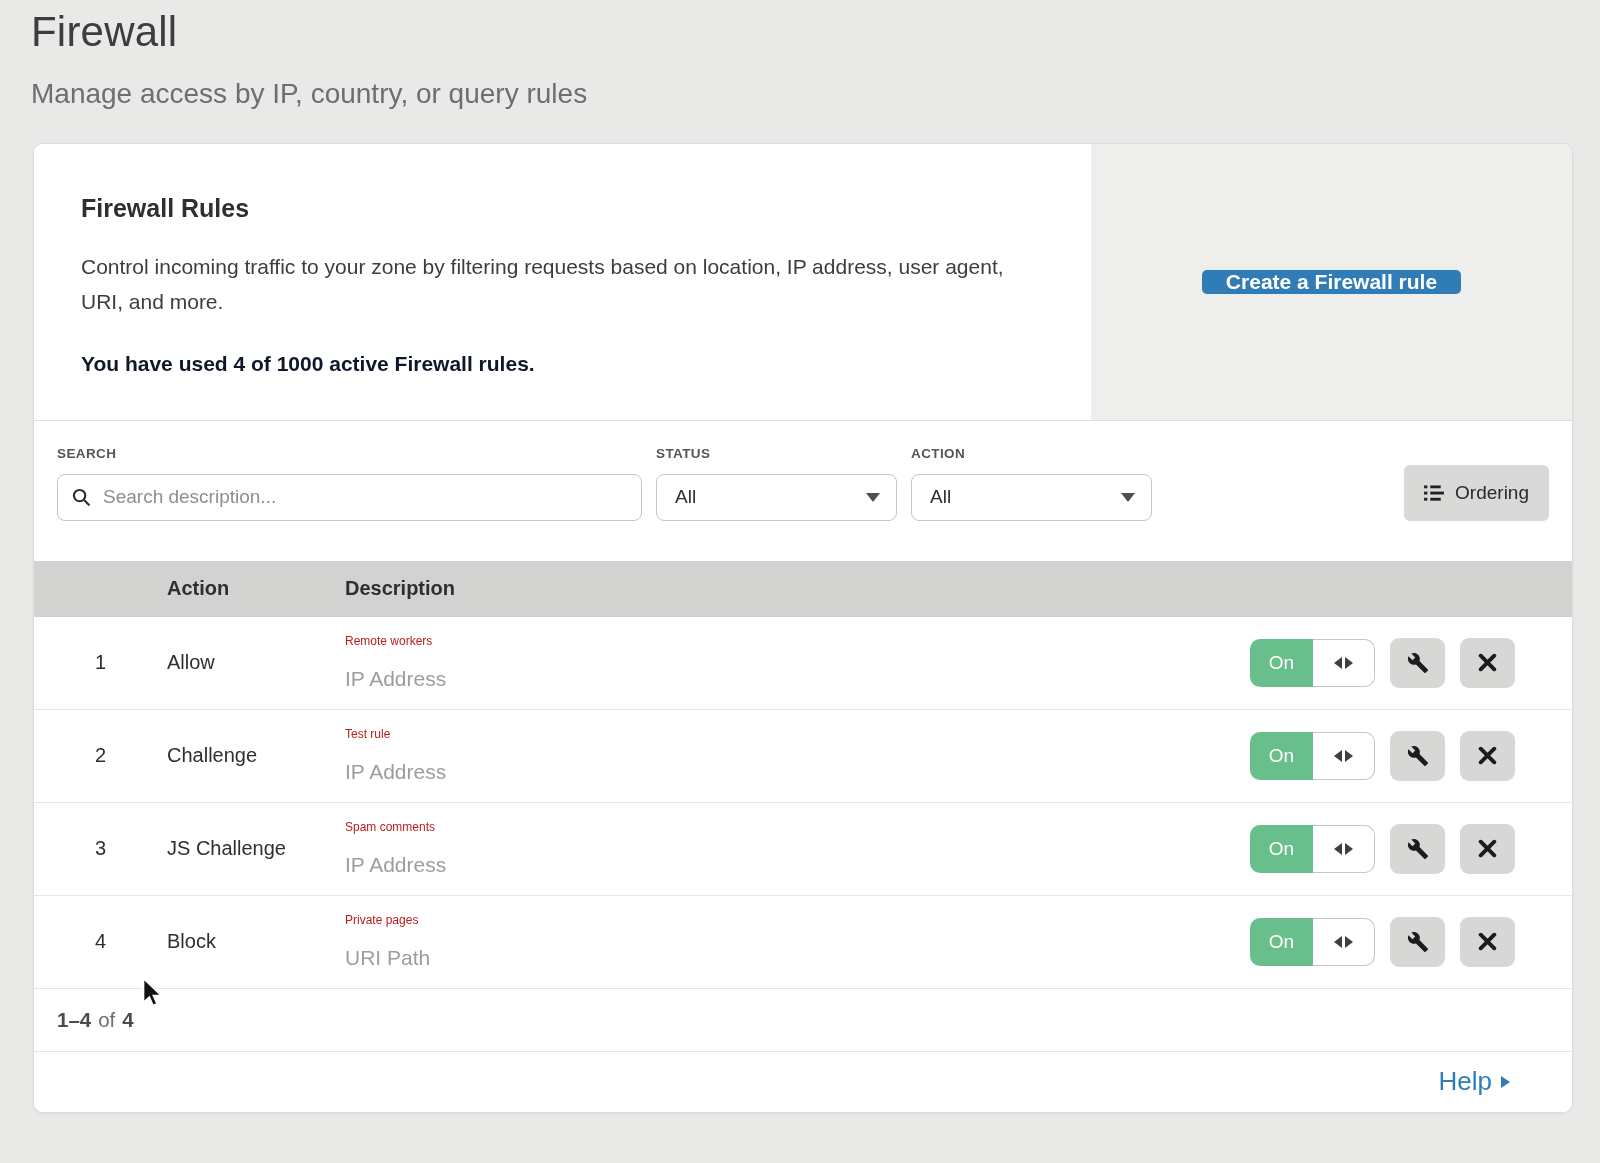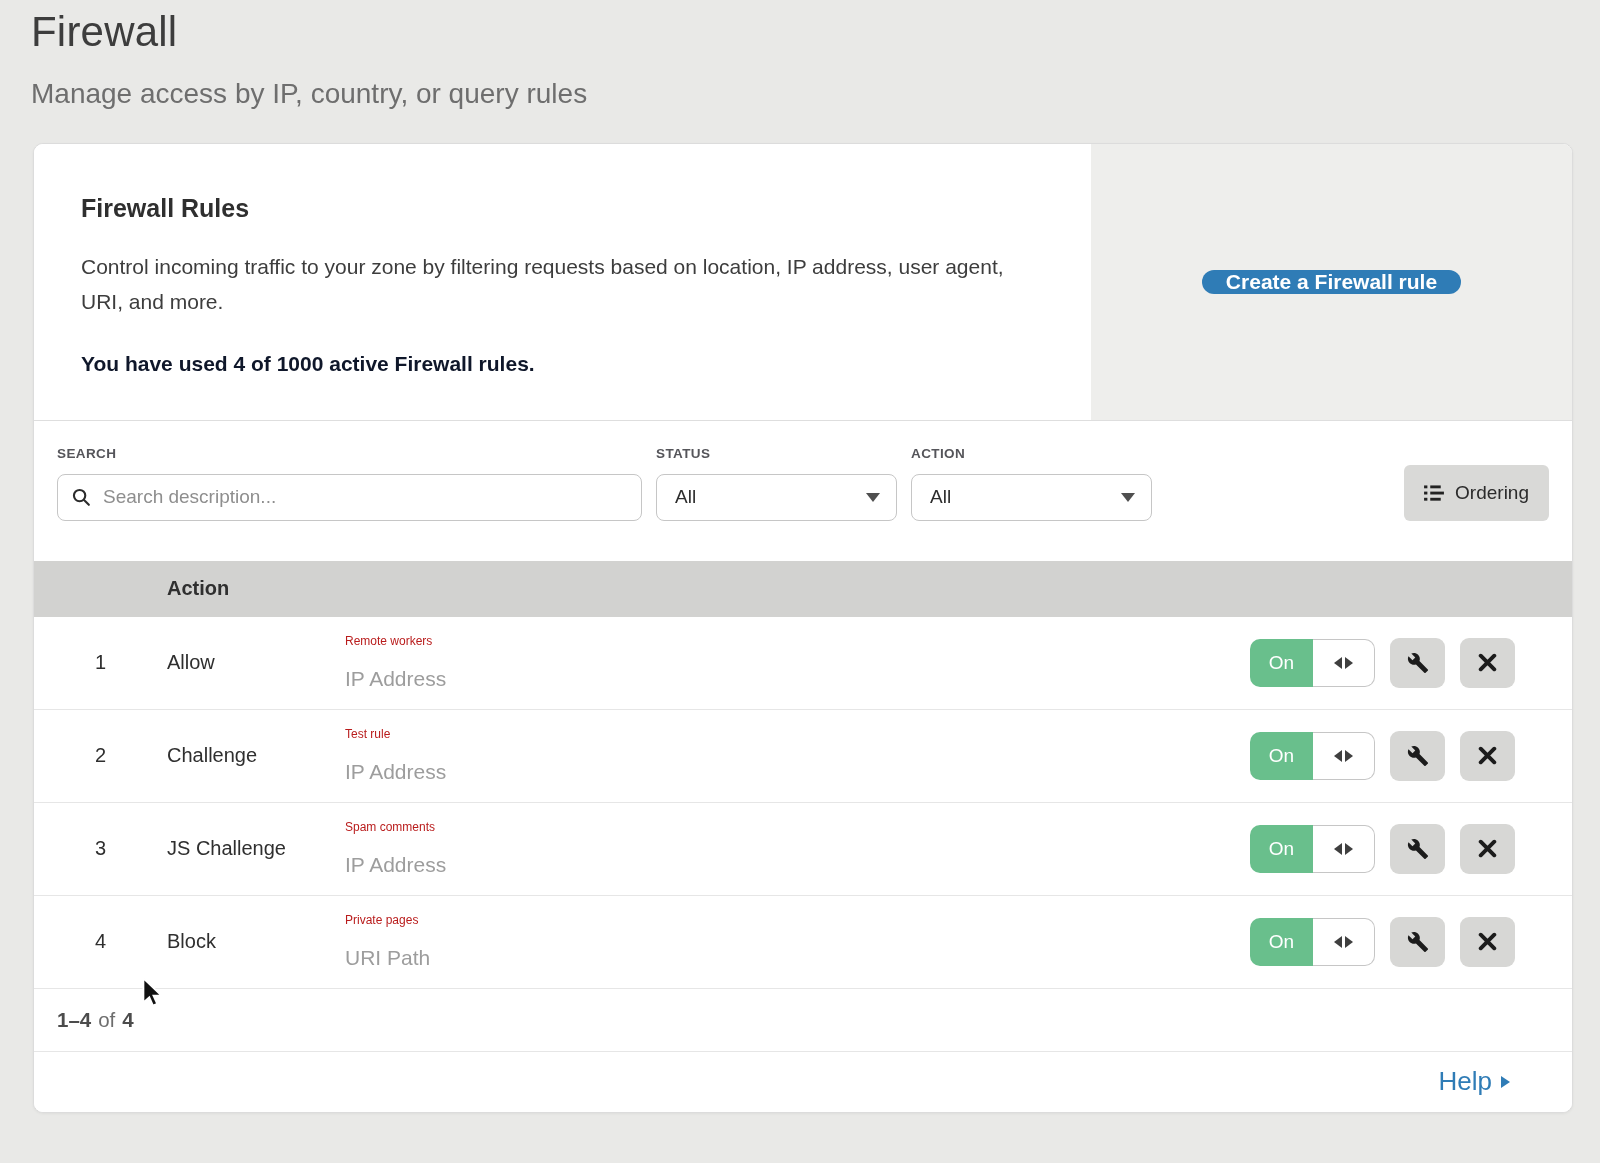--- a/index.html
+++ b/index.html
@@ -26,21 +26,21 @@
     overflow:hidden;
   }
   
   .intro{display:flex;border-bottom:1px solid #dedede;}
   .intro-left{width:1057px;padding:50px 29px 44px 47px;background:#fff;}
   .section-title{font-size:25px;font-weight:700;color:#2f2f2f;}
   .section-desc{margin-top:26px;font-size:21px;color:#3d3d3d;line-height:1.68;max-width:960px;}
   .usage-text{margin-top:32px;font-size:21px;font-weight:700;color:#0f172a;}
   .intro-right{flex:1;background:#eeeeec;display:flex;align-items:center;justify-content:center;}
   .btn-primary{
-    background:var(--accent-blue,#2f7cb6);color:#fff;border:none;border-radius:12px;
+    background:var(--accent-blue,#2f7cb6);color:#fff;border:none;border-radius:5px;
     font-size:21px;font-weight:600;padding:0 24px;cursor:pointer;
     font-family:inherit;
   }
   
   .filters{display:flex;align-items:flex-end;padding:25px 23px 40px;gap:14px;}
   .filter-group{display:flex;flex-direction:column;}
   .filter-label{font-size:13.5px;font-weight:700;color:#55555a;letter-spacing:.4px;margin-bottom:13px;}
   .search-group{width:585px;}
   .search-wrap{position:relative;}
   .search-wrap input{
@@ -160,20 +160,21 @@
             <rect x="5.6" y="11.6" width="9.5" height="2.6"></rect>
         </g>
       </svg>
       <span>Ordering</span>
     </button>
   </section>
 
   <div class="table-header">
     <div class="col-num"></div>
     <div class="col-action">Action</div>
+    <div class="col-desc">Description</div>
   </div>
 
   <div id="rules-body">
     <div class="rule-row">
       <div class="col-num">1</div>
       <div class="col-action">Allow</div>
       <div class="col-desc">
         <div class="desc-main">Remote workers</div>
         <div class="desc-sub">IP Address</div>
       </div>

